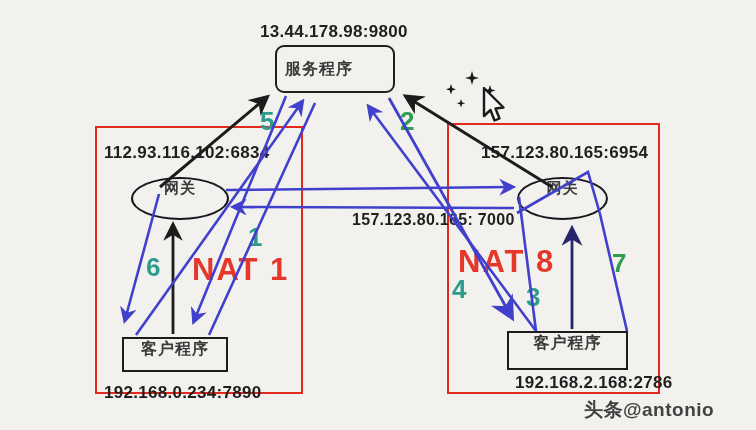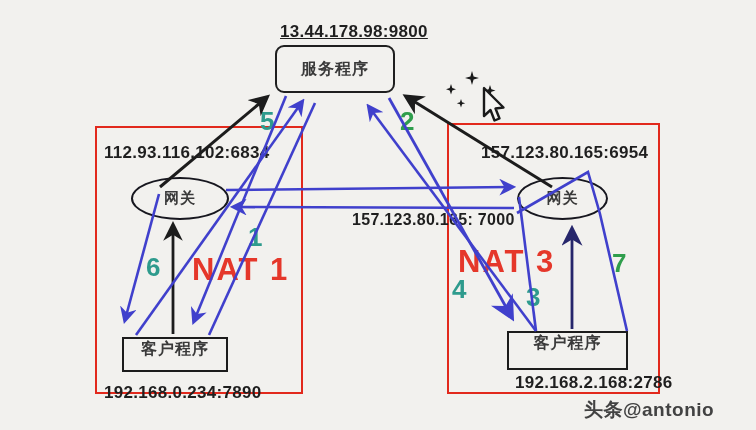--- a/index.html
+++ b/index.html
@@ -21,36 +21,36 @@
     font-size:17px;
     font-weight:600;
     letter-spacing:0.3px;
     white-space:nowrap;
   }
   .cn{color:#3a3a3a;font-size:16px;font-weight:600;letter-spacing:1px;}
   .server-box{
     position:absolute;left:275px;top:45px;width:120px;height:48px;
     border:2.5px solid #1f1f1f;border-radius:9px;
     display:flex;align-items:center;
-    padding-left:24px;box-sizing:border-box;
+    padding-left:8px;box-sizing:border-box;
     background:transparent;
   }
   .nat-box{
     position:absolute;
     border:2.5px solid #e2291c;
     box-sizing:border-box;
     background:transparent;
   }
   .nat1{left:95px;top:126px;width:208px;height:268px;}
   .nat2{left:447px;top:123px;width:213px;height:271px;}
   .gateway{
     position:absolute;
     border:2.5px solid #17171f;
     border-radius:50%;
-    display:flex;align-items:center;justify-content:center;
+    display:flex;align-items:flex-start;justify-content:center;
     box-sizing:border-box;
   }
   .gw1{left:131px;top:177px;width:98px;height:43px;}
   .gw2{left:517px;top:177px;width:91px;height:43px;}
   .client-box{
     position:absolute;
     border:2.5px solid #1c1c1c;
     display:flex;align-items:flex-start;justify-content:center;
     box-sizing:border-box;
   }
@@ -75,21 +75,21 @@
     color:#424242;font-size:19px;font-weight:600;
     letter-spacing:0.5px;white-space:nowrap;text-align:center;
   }
   .mid-ip{left:352px;top:211px;font-size:16px;}
 </style>
 </head>
 <body>
 
 <div class="stage">
 
-  <div class="ip" style="left:280px;top:22px;text-decoration:underline;">13.44.178.98:9800</div>
+  <div class="ip" style="left:260px;top:22px;">13.44.178.98:9800</div>
 
   <div class="server-box">
     <span class="cn">服务程序</span>
   </div>
 
   <div class="nat-box nat1"></div>
   <div class="ip" style="left:104px;top:143px;">112.93.116.102:6834</div>
   <div class="gateway gw1">
     <span class="cn" style="font-size:15px;">网关</span>
   </div>
@@ -97,21 +97,21 @@
   <div class="client-box cl1">
     <span class="cn">客户程序</span>
   </div>
   <div class="ip" style="left:104px;top:374px;margin-top:9px;">192.168.0.234:7890</div>
 
   <div class="nat-box nat2"></div>
   <div class="ip" style="left:481px;top:143px;">157.123.80.165:6954</div>
   <div class="gateway gw2">
     <span class="cn" style="font-size:15px;">网关</span>
   </div>
-  <div class="nat-label" style="left:458px;top:244px;">NAT 3</div>
+  <div class="nat-label" style="left:458px;top:244px;">NAT 8</div>
   <div class="client-box cl2">
     <span class="cn">客户程序</span>
   </div>
   <div class="ip" style="left:483px;top:373px;margin-left:32px;">192.168.2.168:2786</div>
 
   <div class="ip mid-ip">157.123.80.165: 7000</div>
 
   <div class="num" style="left: 248px; top: 224px; color: rgb(46, 155, 141);">1</div>
   <div class="num" style="left: 400px; top: 108px; color: rgb(47, 158, 76);">2</div>
   <div class="num" style="left: 526px; top: 284px; color: rgb(46, 155, 141);">3</div>

